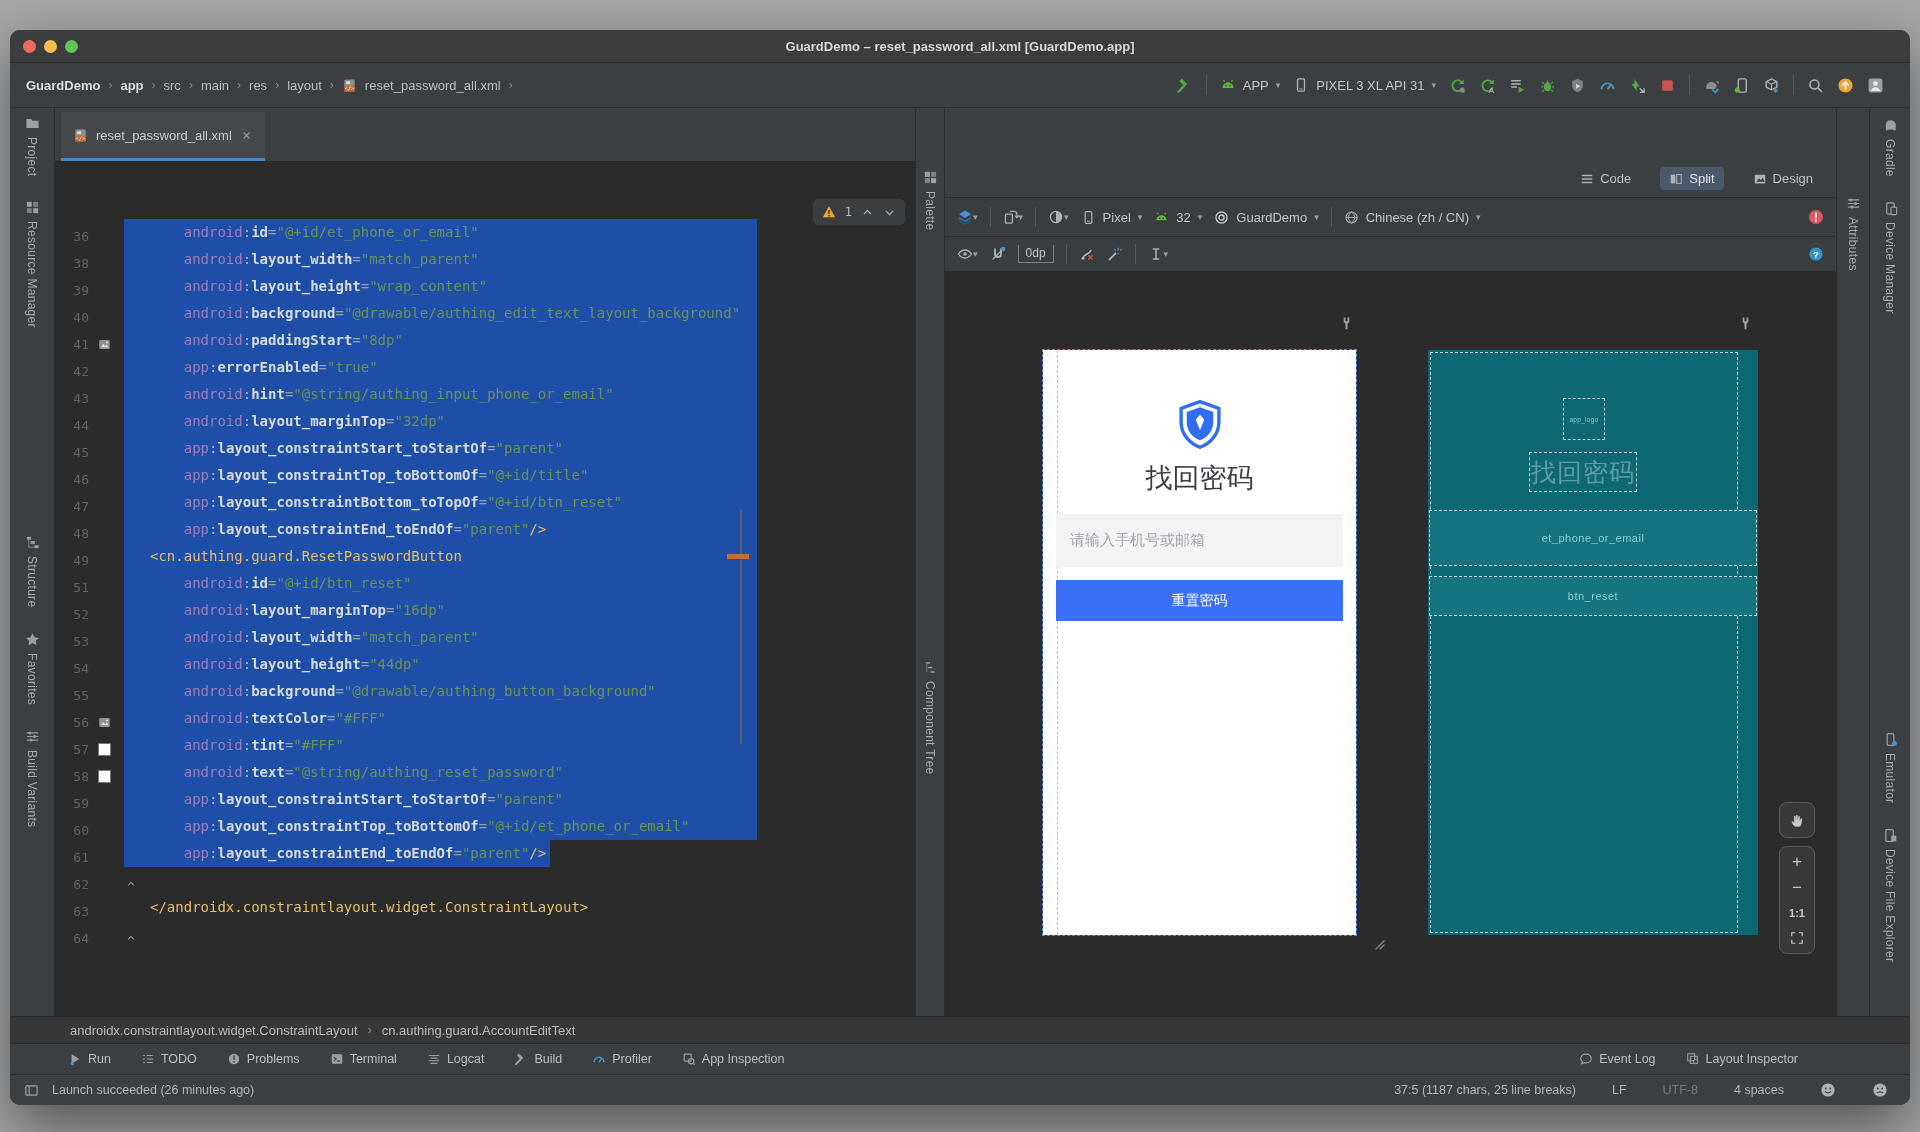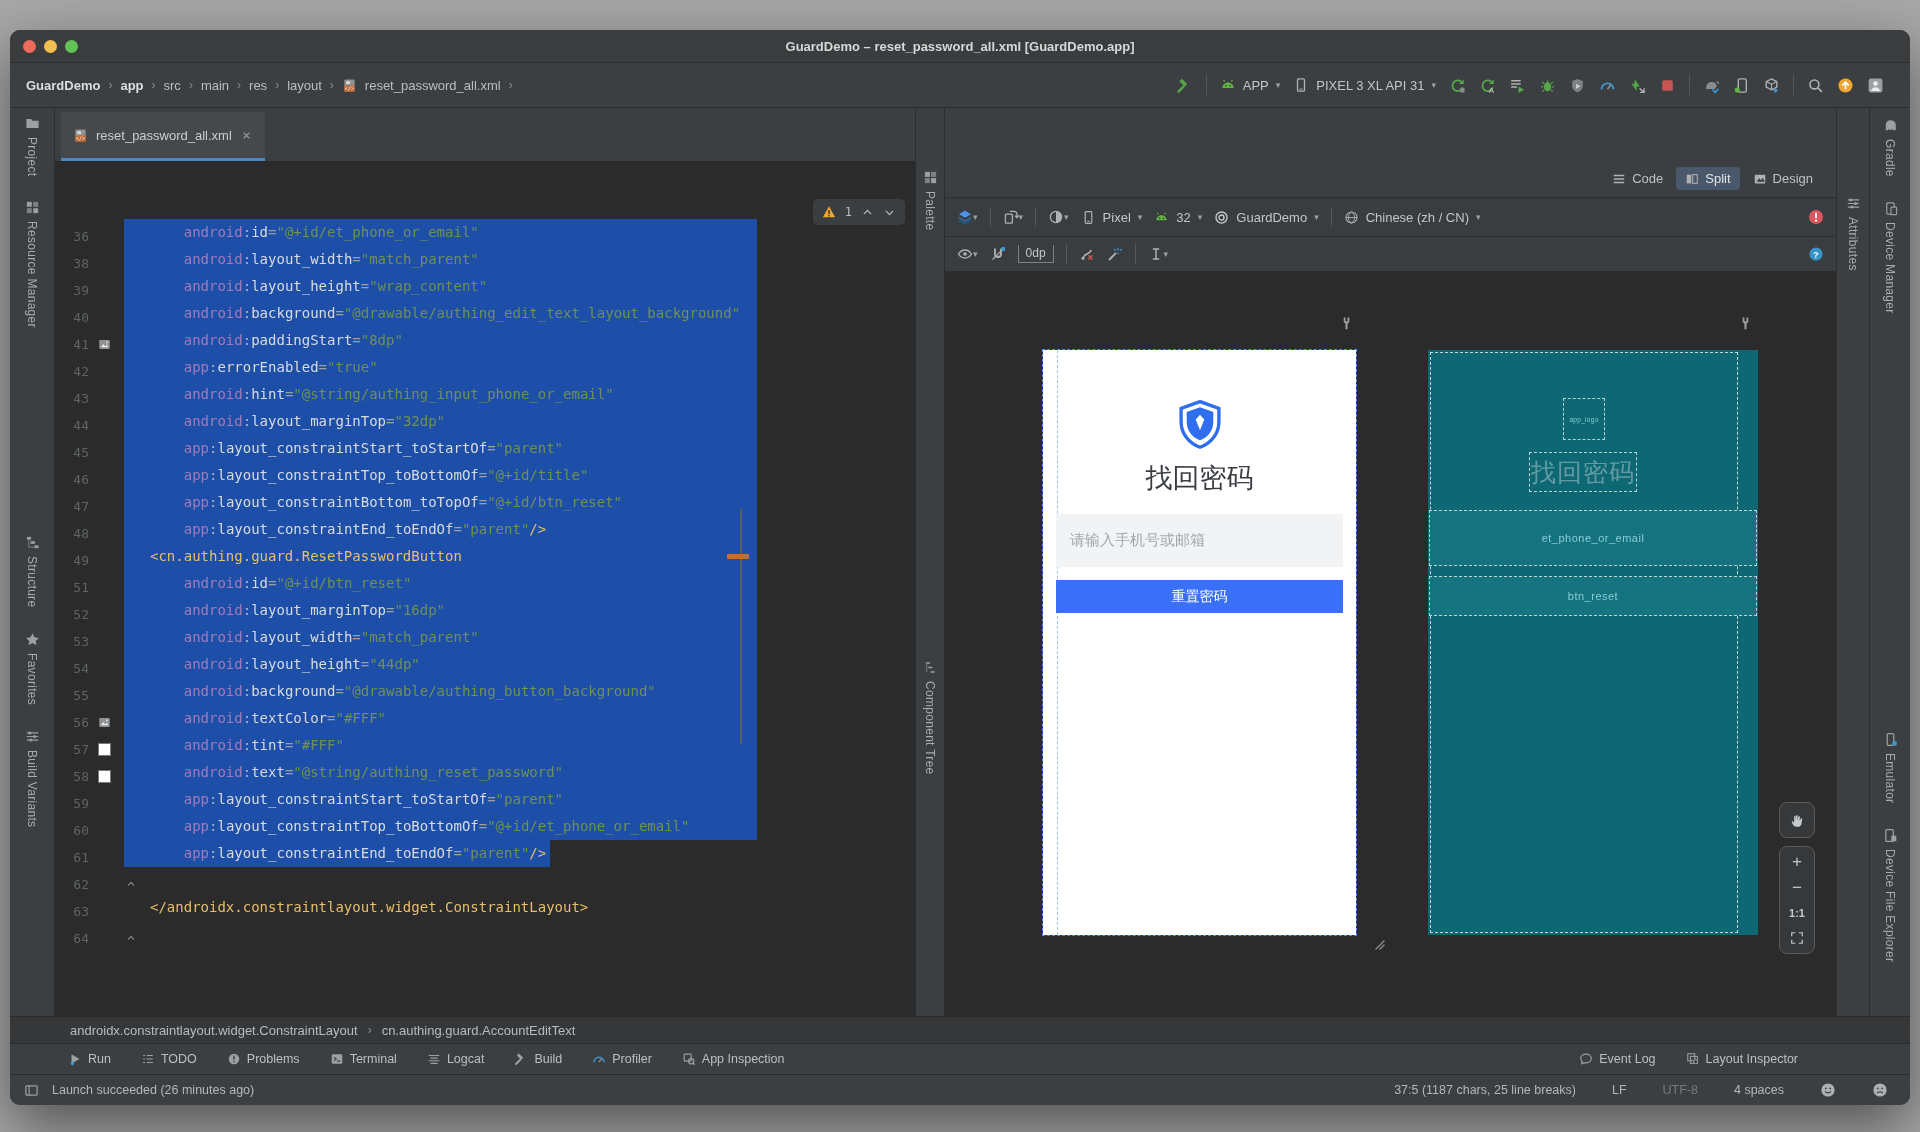--- a/index.html
+++ b/index.html
@@ -43,58 +43,58 @@
   .crow{display:flex;height:27px;line-height:27px;white-space:pre;}
   .gutter{width:92px;flex:0 0 auto;background:#313335;border-right:1px solid #383838;display:flex;align-items:center;margin-top:44px;}
   .lnum{width:34px;text-align:right;color:#5E6366;font-size:13px;flex:0 0 auto;}
   .gslot{width:30px;display:flex;justify-content:center;align-items:center;flex:0 0 auto;}
   .fslot{width:24px;display:flex;justify-content:center;align-items:center;flex:0 0 auto;}
   .textcell{position:relative;flex:1;padding-left:2px;}
   .selbg{position:absolute;top:0;height:27px;background:#1E4FA8;z-index:0;}
   .tok{position:relative;z-index:1;}
   .tk-tg{color:#E8BF6A;}
   .tk-ns{color:#A27BB8;}
-  .tk-an{color:#D8DBDE;font-weight:normal;}
+  .tk-an{color:#D8DBDE;font-weight:bold;}
   .tk-pl{color:#A9B7C6;}
   .tk-eq{color:#9BA0A6;}
   .tk-vl{color:#6F9055;}
   .tk-br{color:#E8BF6A;}
   .swatch{width:11px;height:11px;border:1px solid #777;}
   .inspection{position:absolute;top:37px;right:10px;height:26px;display: flex;align-items:center;gap:9px;
     background:#3B3E40;border-radius:5px;padding:0 9px;font-size:12px;color:#BBBDBF;z-index:3;}
   .scrollthumb{position:absolute;left:685px;top:347px;width:2px;height:235px;background:#5A5D5F;z-index:2;}
   .scrollmark{position:absolute;left:672px;top:392px;width:22px;height:5px;background:#BE7136;z-index:2;}
   
   .midstrip{width:28px;background:#3C3F41;border-left:1px solid #2d2d2d;border-right:1px solid #2d2d2d;
     display:flex;flex-direction:column;align-items:center;flex:0 0 auto;}
   .midstrip .stripe-btn{font-size:12px;}
   .attrstrip{width:32px;background:#3C3F41;border-left:1px solid #2d2d2d;display:flex;
     flex-direction:column;align-items:center;flex:0 0 auto;}
   
   .design-pane{flex:1;display:flex;flex-direction:column;min-width:0;background:#3C3F41;}
   .design-header{height:82px;display:flex;align-items:flex-end;justify-content:flex-end;
-    padding:0 14px 7px 0;flex:0 0 auto;gap:4px;}
+    padding:0 14px 7px 0;flex:0 0 auto;gap:20px;}
   .mode-tab{display:flex;align-items:center;gap:6px;font-size:13px;color:#BFC1C3;padding:4px 9px;border-radius:4px;}
   .mode-tab.active{background:#4A586B;color:#E2E4E6;}
   .dtb{display:flex;align-items:center;padding:0 12px;gap:12px;background:#3A3D3F;flex:0 0 auto;}
   .dtb1{height:38px;border-top:1px solid #2d2d2d;border-bottom:1px solid #2d2d2d;}
   .dtb2{height:34px;border-bottom:1px solid #2d2d2d;}
   .dtb .right{margin-left:auto;}
   .margin-box{font-size:12px;color:#C3C5C7;border-left:1px solid #7E8284;border-right:1px solid #7E8284;
     border-bottom:1px solid #7E8284;padding:1px 7px 2px;}
   .surface{flex:1;position:relative;background:#2B2B2B;overflow:hidden;}
   
   .phone-design{position:absolute;left:98px;top:78px;width:313px;height:585px;background:#FFFFFF;
     outline:1px dashed #4C8DFF;}
   .guide-left{position:absolute;left:14px;top:0;bottom:0;border-left:1px dashed rgba(110,155,255,.65);}
   .p-logo{position:absolute;left:50%;top:48px;transform:translateX(-50%);}
   .p-title{position:absolute;left:0;right:0;top:110px;text-align:center;font-size:27px;color:#3A3E44;}
   .p-input{position:absolute;left:13px;right:13px;top:164px;height:53px;background:#F2F3F5;
     display:flex;align-items:center;padding-left:14px;font-size:15px;color:#A2A7AD;}
-  .p-button{position:absolute;left:13px;right:13px;top:230px;height:33px;background:#3A6FF7;
+  .p-button{position:absolute;left:13px;right:13px;top:230px;height:41px;background:#3A6FF7;
     display:flex;align-items:center;justify-content:center;color:#fff;font-size:14px;}
   
   .phone-blueprint{position:absolute;left:483px;top:78px;width:330px;height:585px;background:#0E6874;}
   .bp-root{position:absolute;left:2px;top:2px;right:20px;bottom:2px;border:1px dashed rgba(255,255,255,.75);}
   .bp-box{position:absolute;border:1px dashed rgba(255,255,255,.7);color:#86CDD9;
     display:flex;align-items:center;justify-content:center;}
   .bp-logo{left:135px;top:48px;width:40px;height:40px;font-size:6.5px;letter-spacing:.3px;}
   .bp-title{left:101px;top:102px;width:106px;height:38px;font-size:25px;color:rgba(255,255,255,.34);letter-spacing:1px;}
   .bp-fill{background:#15737F;}
   .bp-input{left:1px;right:1px;top:160px;height:54px;font-size:11px;letter-spacing:.5px;}

